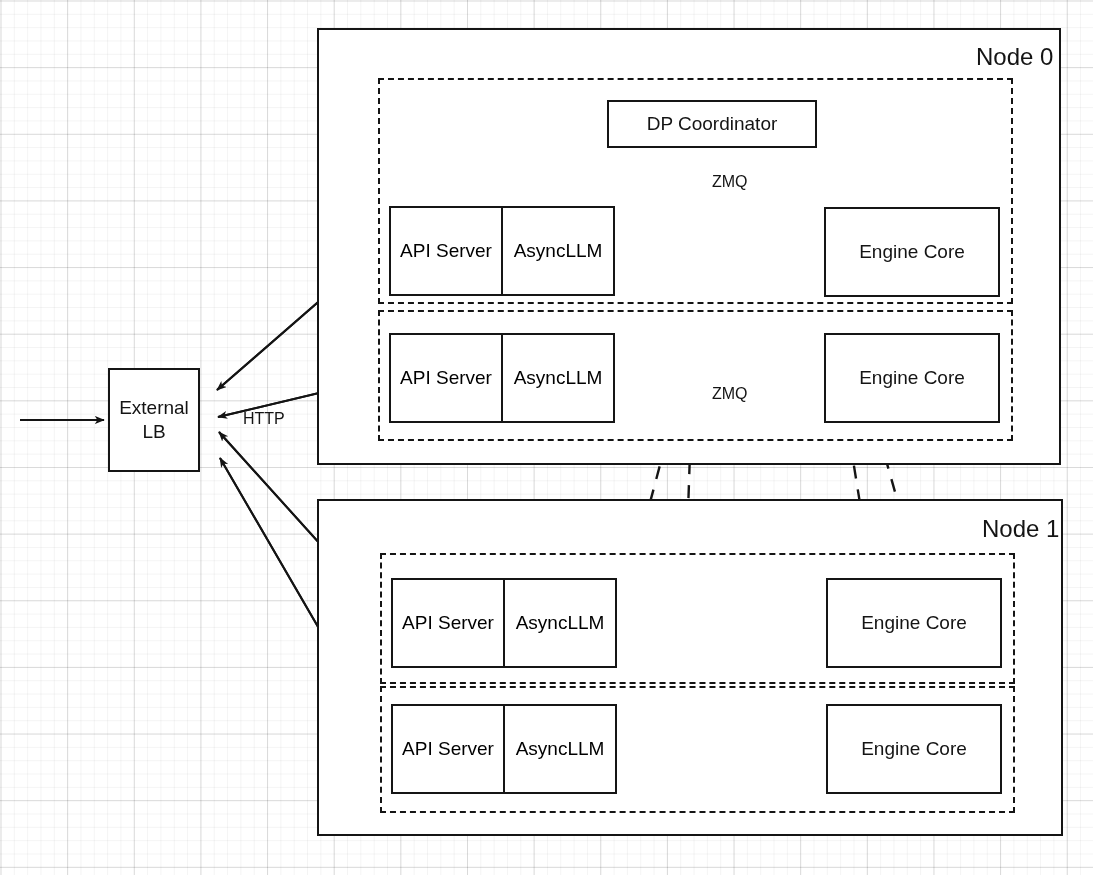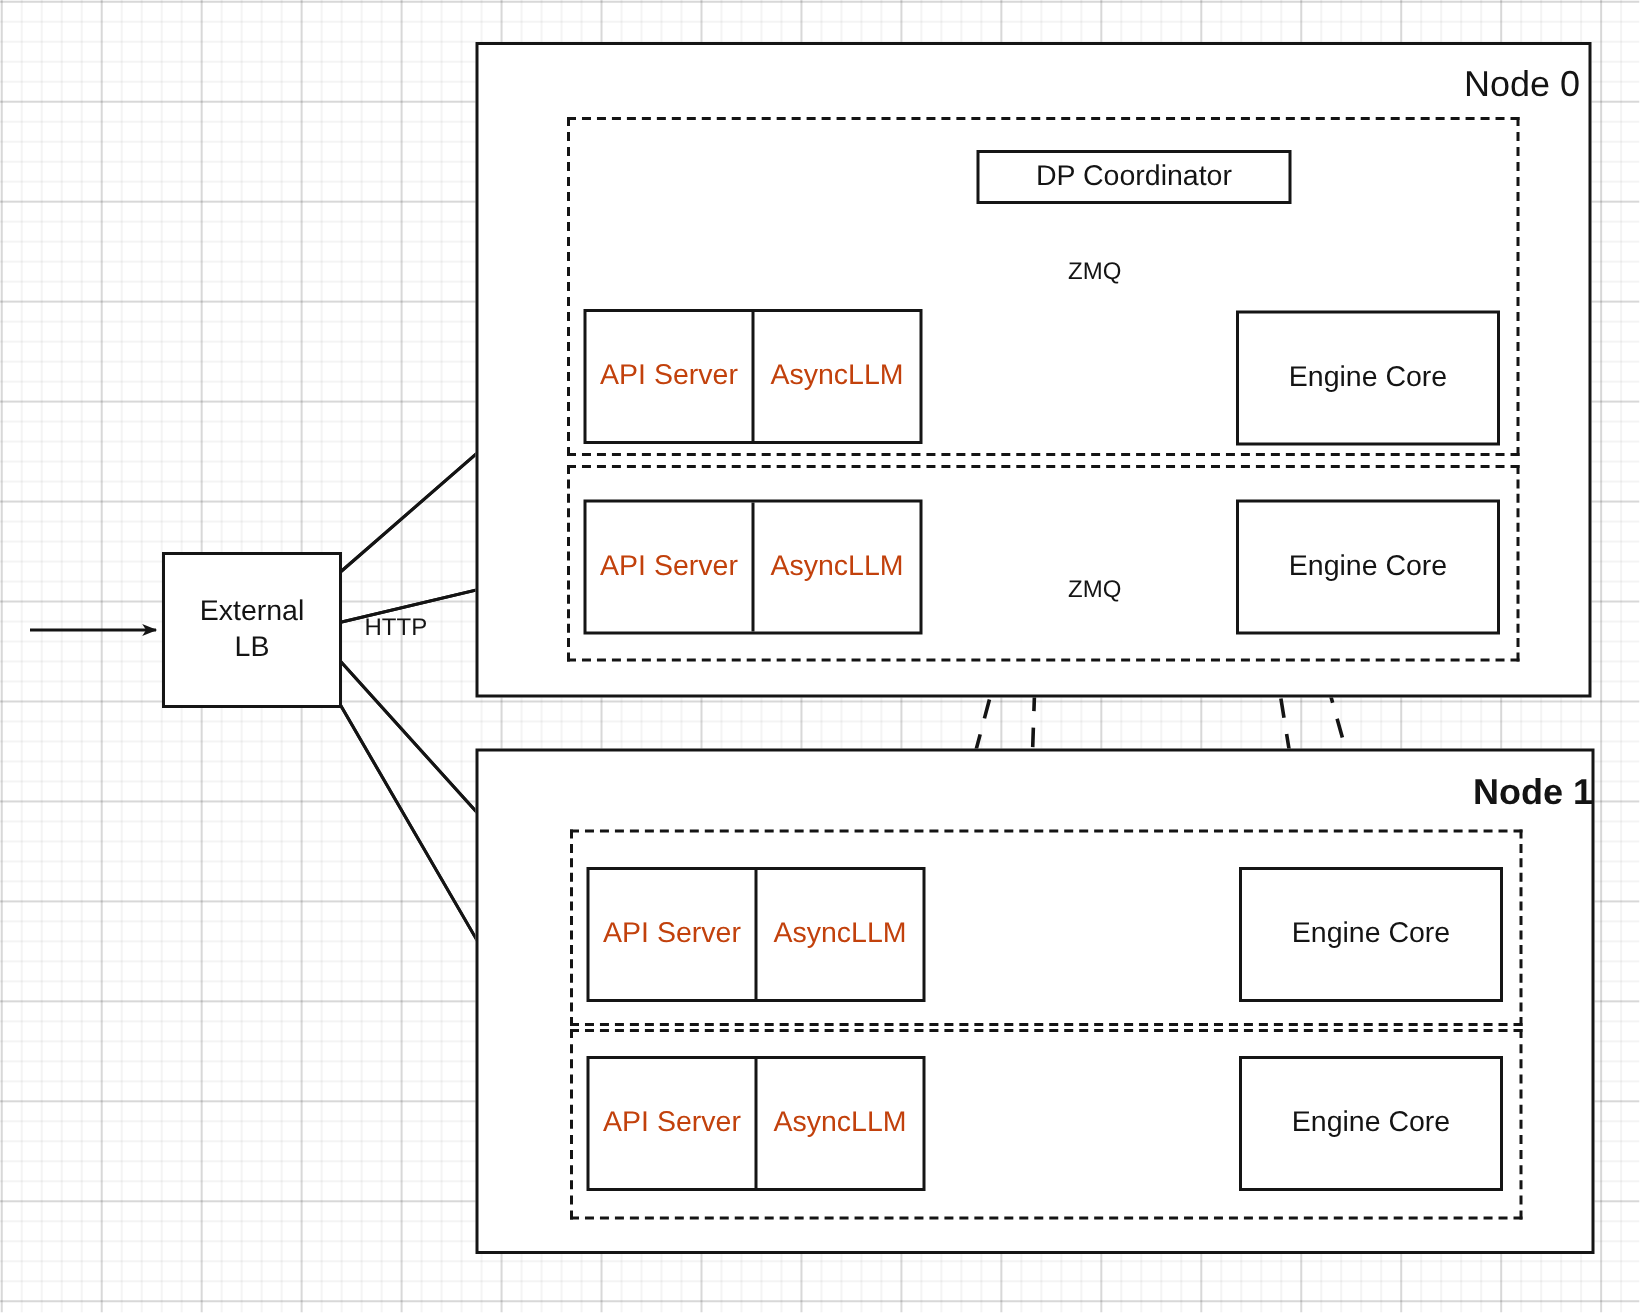--- a/index.html
+++ b/index.html
@@ -57,21 +57,21 @@
     border: 2px solid #151515;
     background: #ffffff;
     box-sizing: border-box;
     display: flex;
     align-items: center;
   }
   .unit .half {
     flex: 1 1 50%;
     text-align: center;
     font-size: 19px;
-    color: #c2410c;
+    color: #000000;
     white-space: nowrap;
   }
   .unit .half.left {
     border-right: 2px solid #151515;
     height: 100%;
     display: flex;
     align-items: center;
     justify-content: center;
   }
   .unit .half.right {
@@ -166,32 +166,32 @@
       <line x1="812" y1="205" x2="872" y2="578" marker-end="url(#ah-dash)"></line>
       <line x1="820" y1="225" x2="954" y2="702" marker-end="url(#ah-dash)"></line>
 
       <line x1="660" y1="165" x2="614" y2="232" marker-end="url(#ah-dash)"></line>
       <line x1="664" y1="250" x2="618" y2="340" marker-end="url(#ah-dash)"></line>
       <line x1="672" y1="420" x2="624" y2="600" marker-end="url(#ah-dash)"></line>
       <line x1="660" y1="560" x2="622" y2="726" marker-end="url(#ah-dash)"></line>
     </g>
   </svg>
 
-  <div class="plain-box" style="left:108px; top:368px; width:120px; height:104px; flex-direction:column;">
+  <div class="plain-box" style="left:108px; top:368px; width:92px; height:104px; flex-direction:column;">
     <span>External</span>
     <span>LB</span>
   </div>
   <div class="edge-label" style="left:243px; top:410px;">HTTP</div>
 
   <div class="node-box" style="left:317px; top:28px; width:744px; height:437px;"></div>
   <div class="node-label" style="left:976px; top:43px;">Node 0</div>
 
   <div class="dp-group" style="left:378px; top:78px; width:635px; height:226px;"></div>
 
-  <div class="plain-box" style="left:607px; top:100px; width:210px; height:36px;margin-left:44px;">DP Coordinator</div>
+  <div class="plain-box" style="left:607px; top:100px; width:210px; height:48px;">DP Coordinator</div>
 
   <div class="unit" style="left:389px; top:206px; width:226px; height:90px;">
     <span class="half left">API Server</span>
     <span class="half right">AsyncLLM</span>
   </div>
 
   <div class="plain-box" style="left:824px; top:207px; width:176px; height:90px;">Engine Core</div>
 
   <div class="edge-label" style="left:712px; top:173px;">ZMQ</div>
 
@@ -200,21 +200,21 @@
   <div class="unit" style="left:389px; top:333px; width:226px; height:90px;">
     <span class="half left">API Server</span>
     <span class="half right">AsyncLLM</span>
   </div>
 
   <div class="plain-box" style="left:824px; top:333px; width:176px; height:90px;">Engine Core</div>
 
   <div class="edge-label" style="left:712px; top:385px;">ZMQ</div>
 
   <div class="node-box" style="left:317px; top:499px; width:746px; height:337px;"></div>
-  <div class="node-label" style="left:982px; top:515px;font-weight:bold;">Node 1</div>
+  <div class="node-label" style="left:982px; top:515px;">Node 1</div>
 
   <div class="dp-group" style="left:380px; top:553px; width:635px; height:131px;"></div>
 
   <div class="unit" style="left:391px; top:578px; width:226px; height:90px;">
     <span class="half left">API Server</span>
     <span class="half right">AsyncLLM</span>
   </div>
 
   <div class="plain-box" style="left:826px; top:578px; width:176px; height:90px;">Engine Core</div>
 

